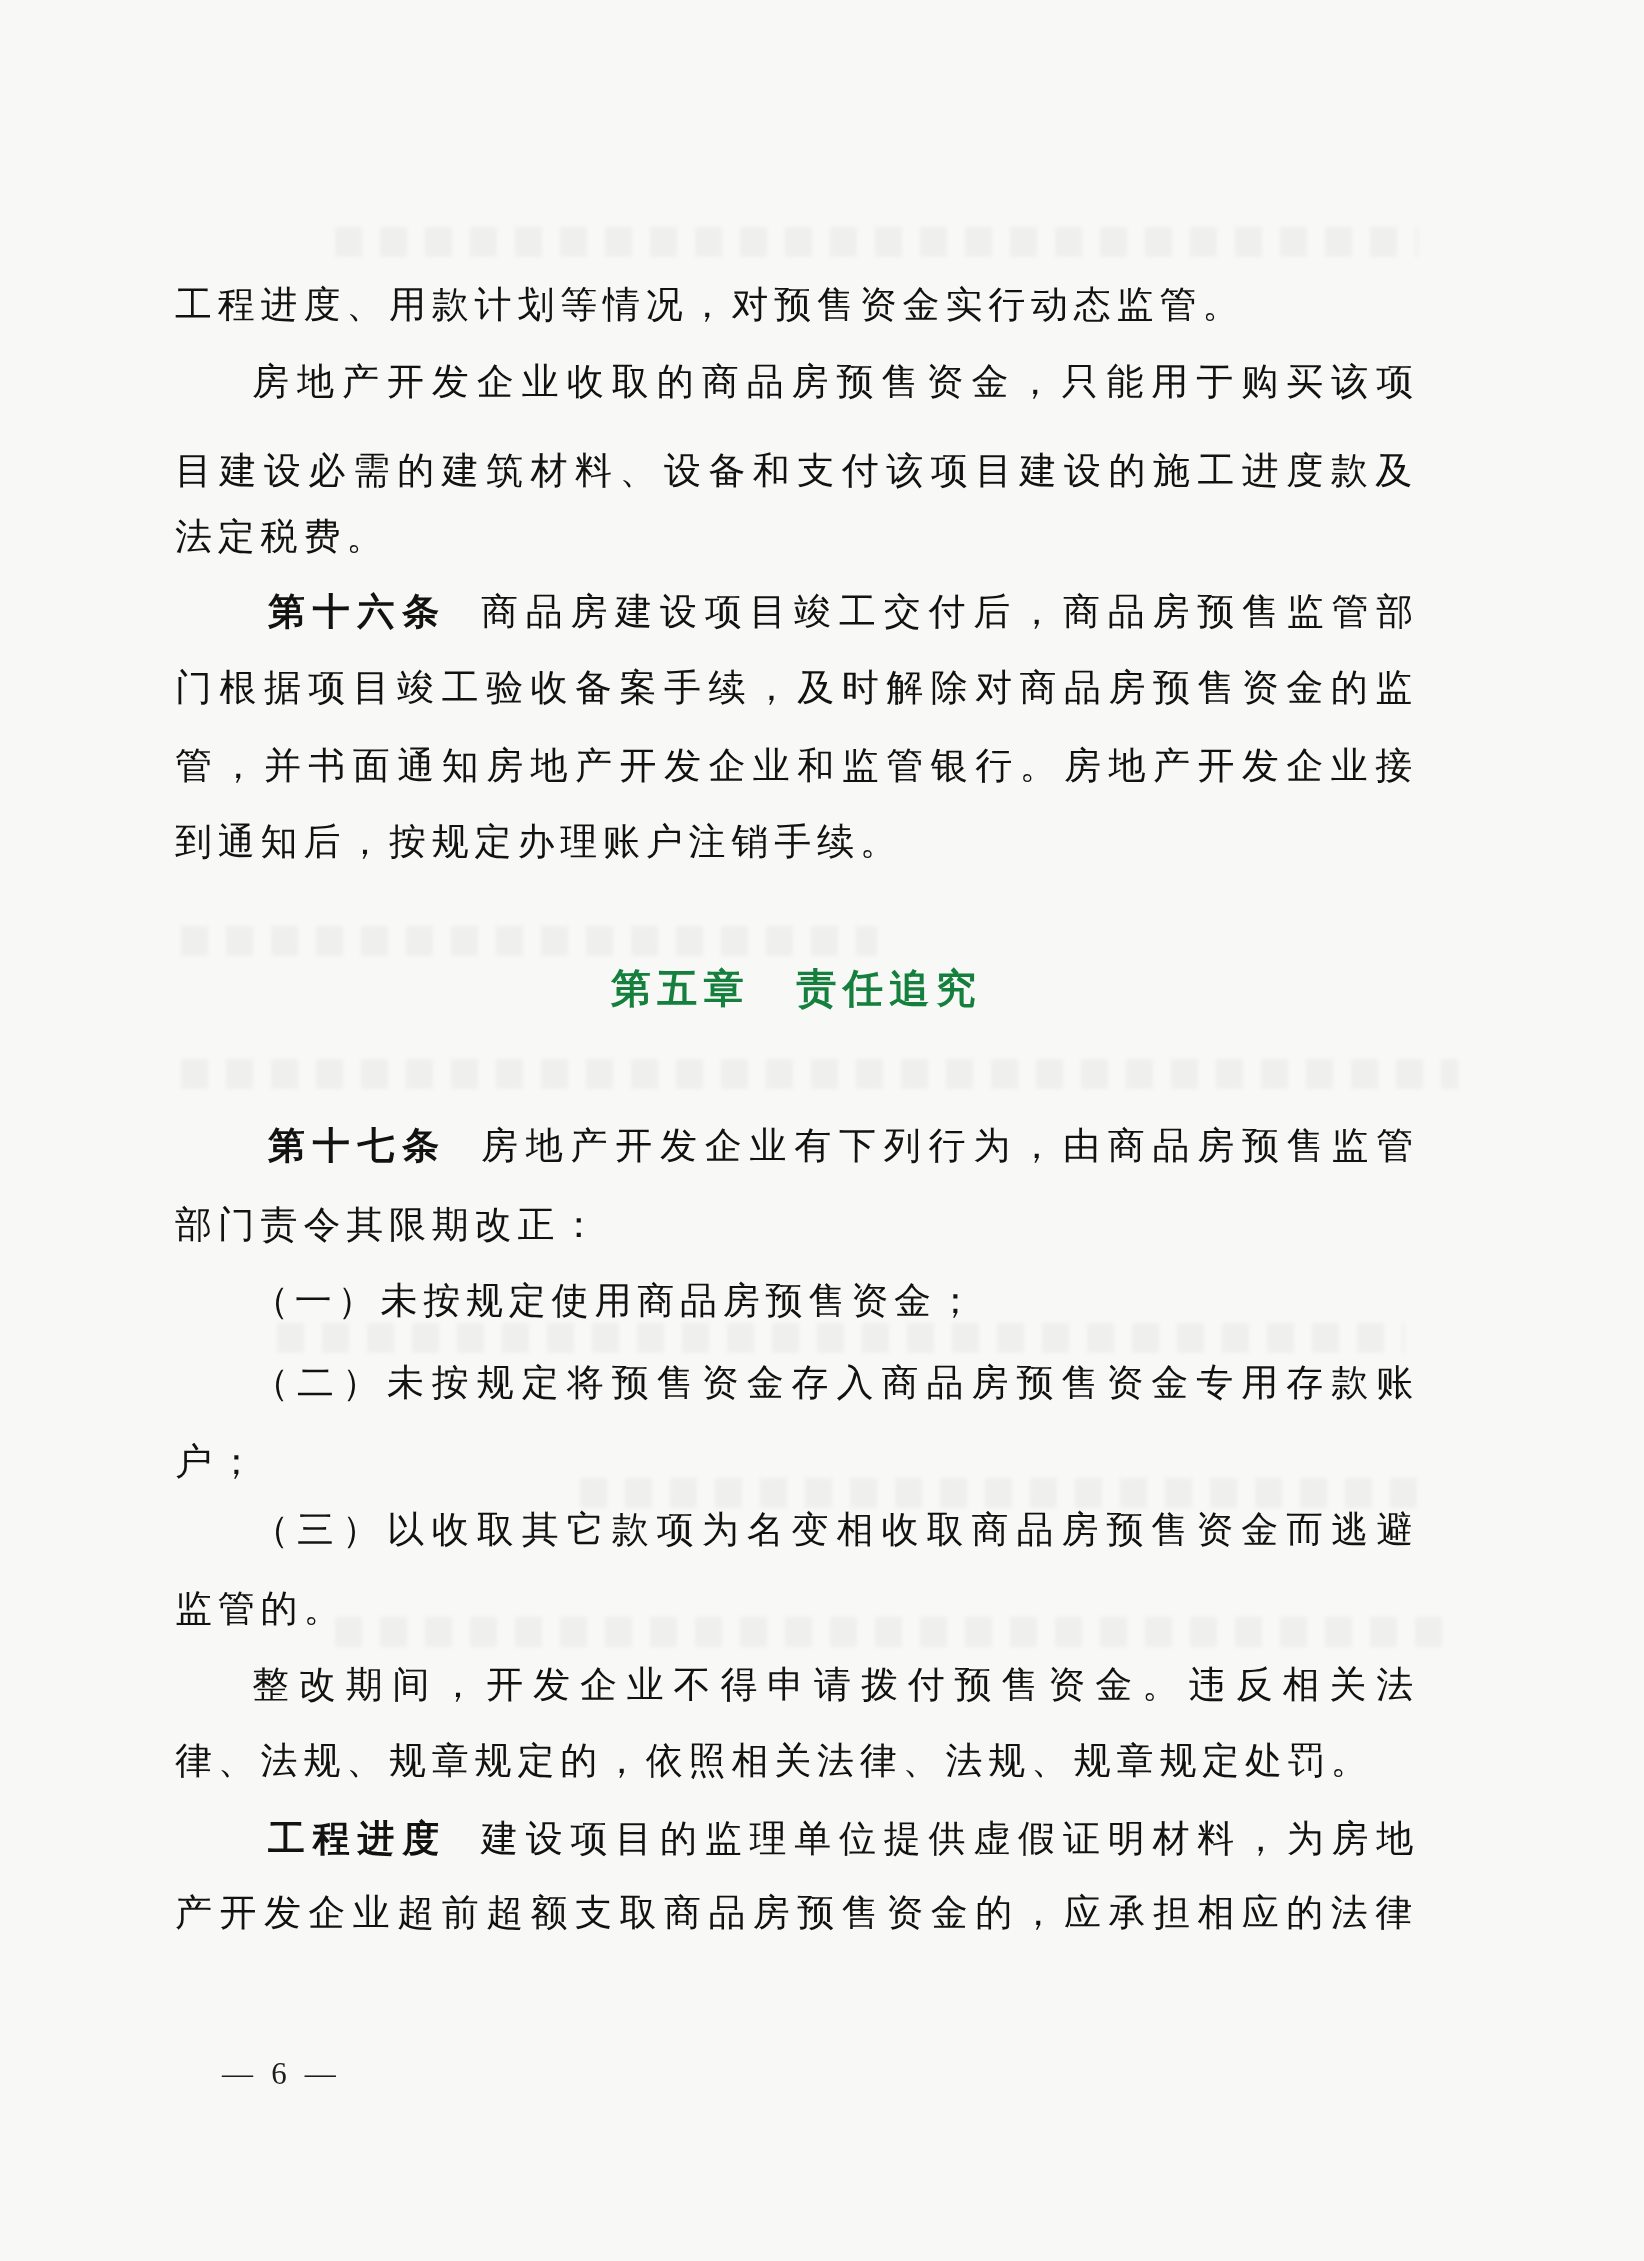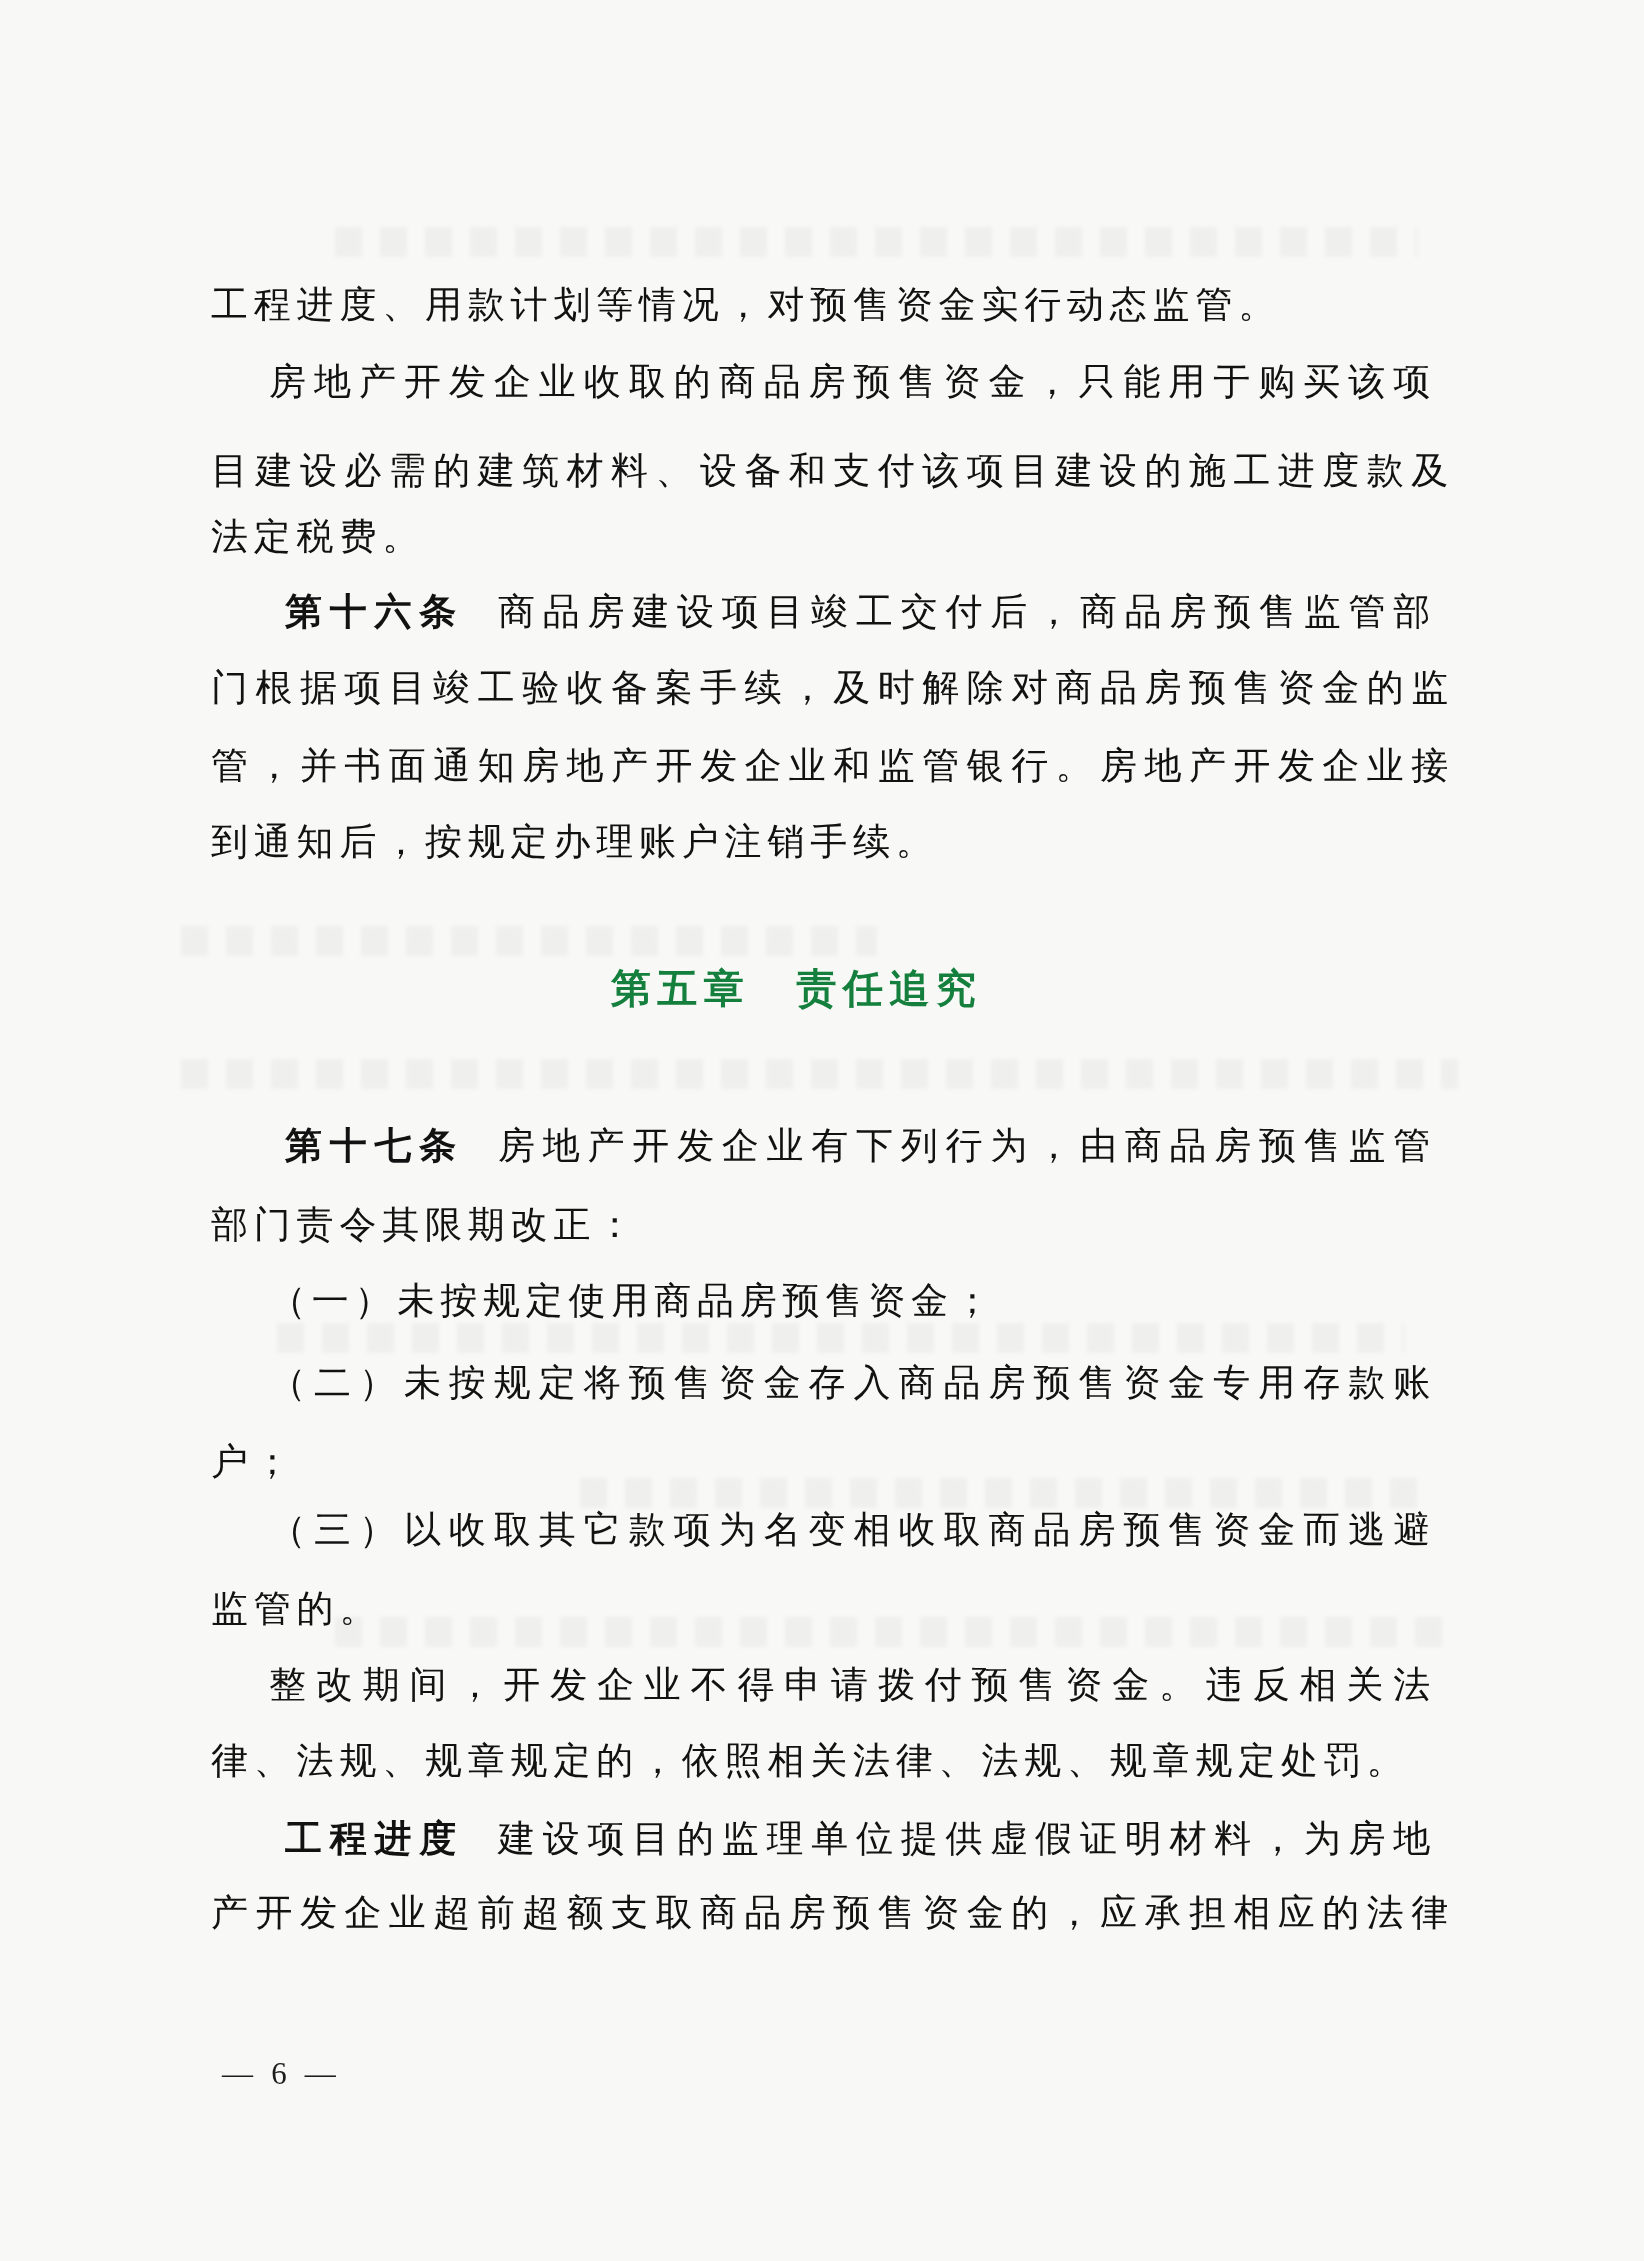--- a/index.html
+++ b/index.html
@@ -14,22 +14,22 @@
   
   .ln{
     position:absolute;
     height:43px;
     font-size:37px;
     line-height:41px;
     letter-spacing:5.8px;
     white-space:nowrap;
     color:#121212;
   }
-  .flush{left:175px;width:1243px;margin-left:36px;}
-  .ind{left:269px;width:1167px;}
+  .flush{left:175px;width:1243px;}
+  .ind{left:252px;width:1167px;}
   
   .fill{white-space:normal;text-align:justify;text-align-last:justify;}
   
   .lead{
     font-family:Liberation Mono, monospace;
     font-weight:700;
     margin-right:34px;
     margin-left:16px;
   }
   .l1{top:284px}  .l2{top:361px}  .l3{top:450px}  .l4{top:516px}

